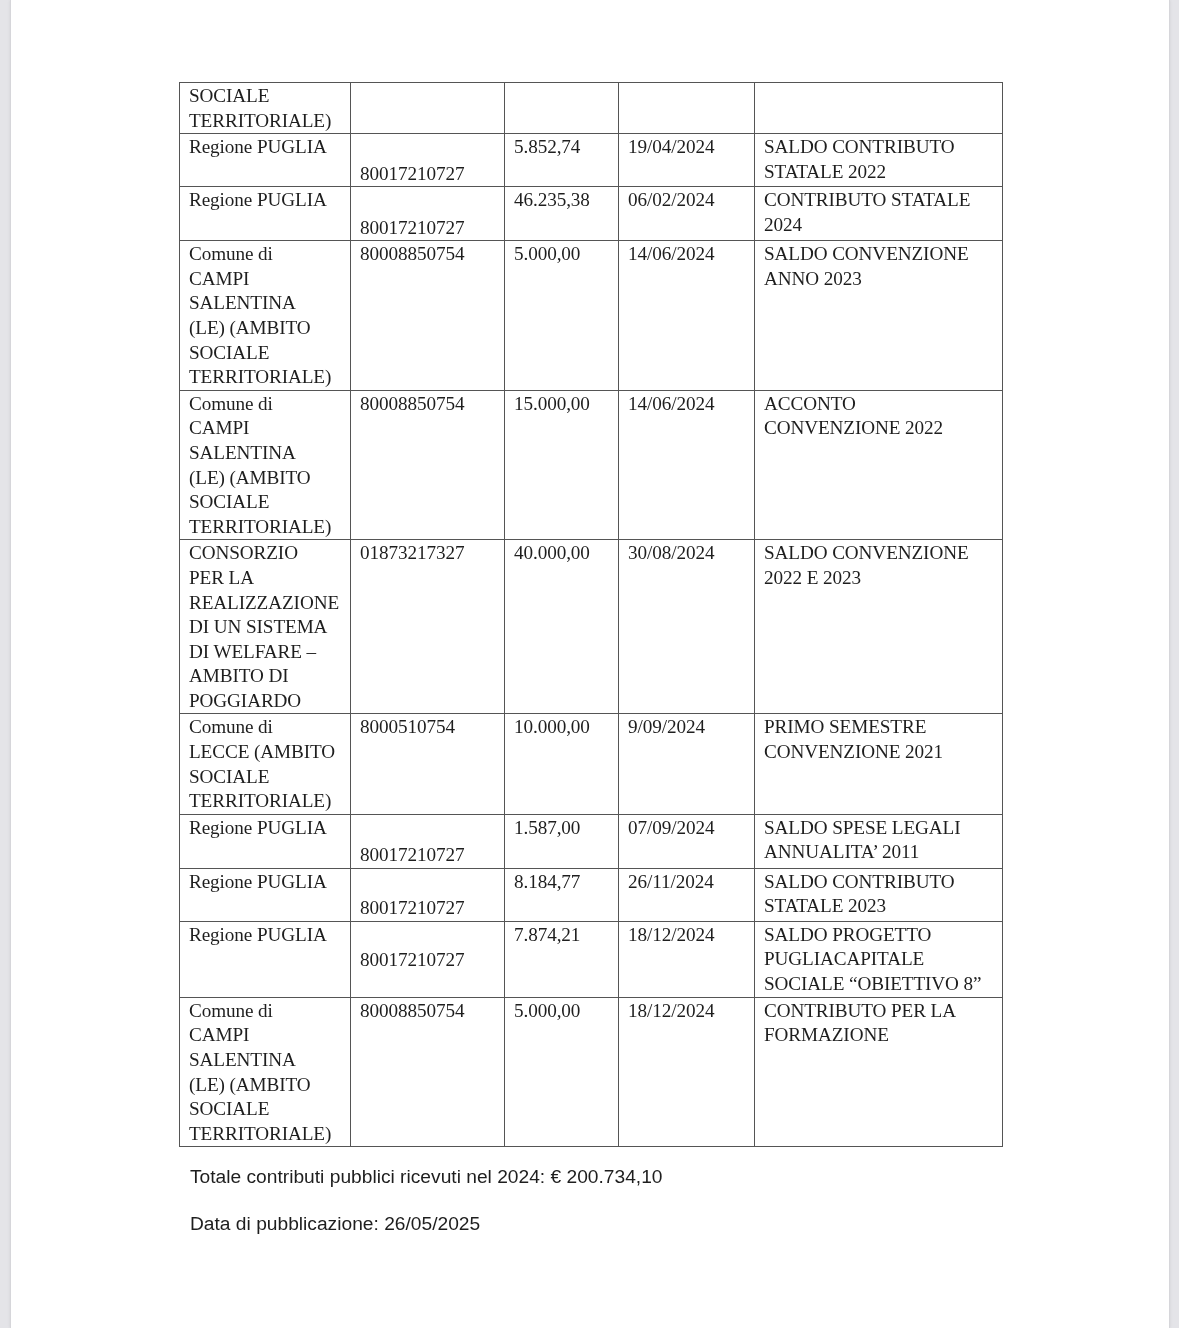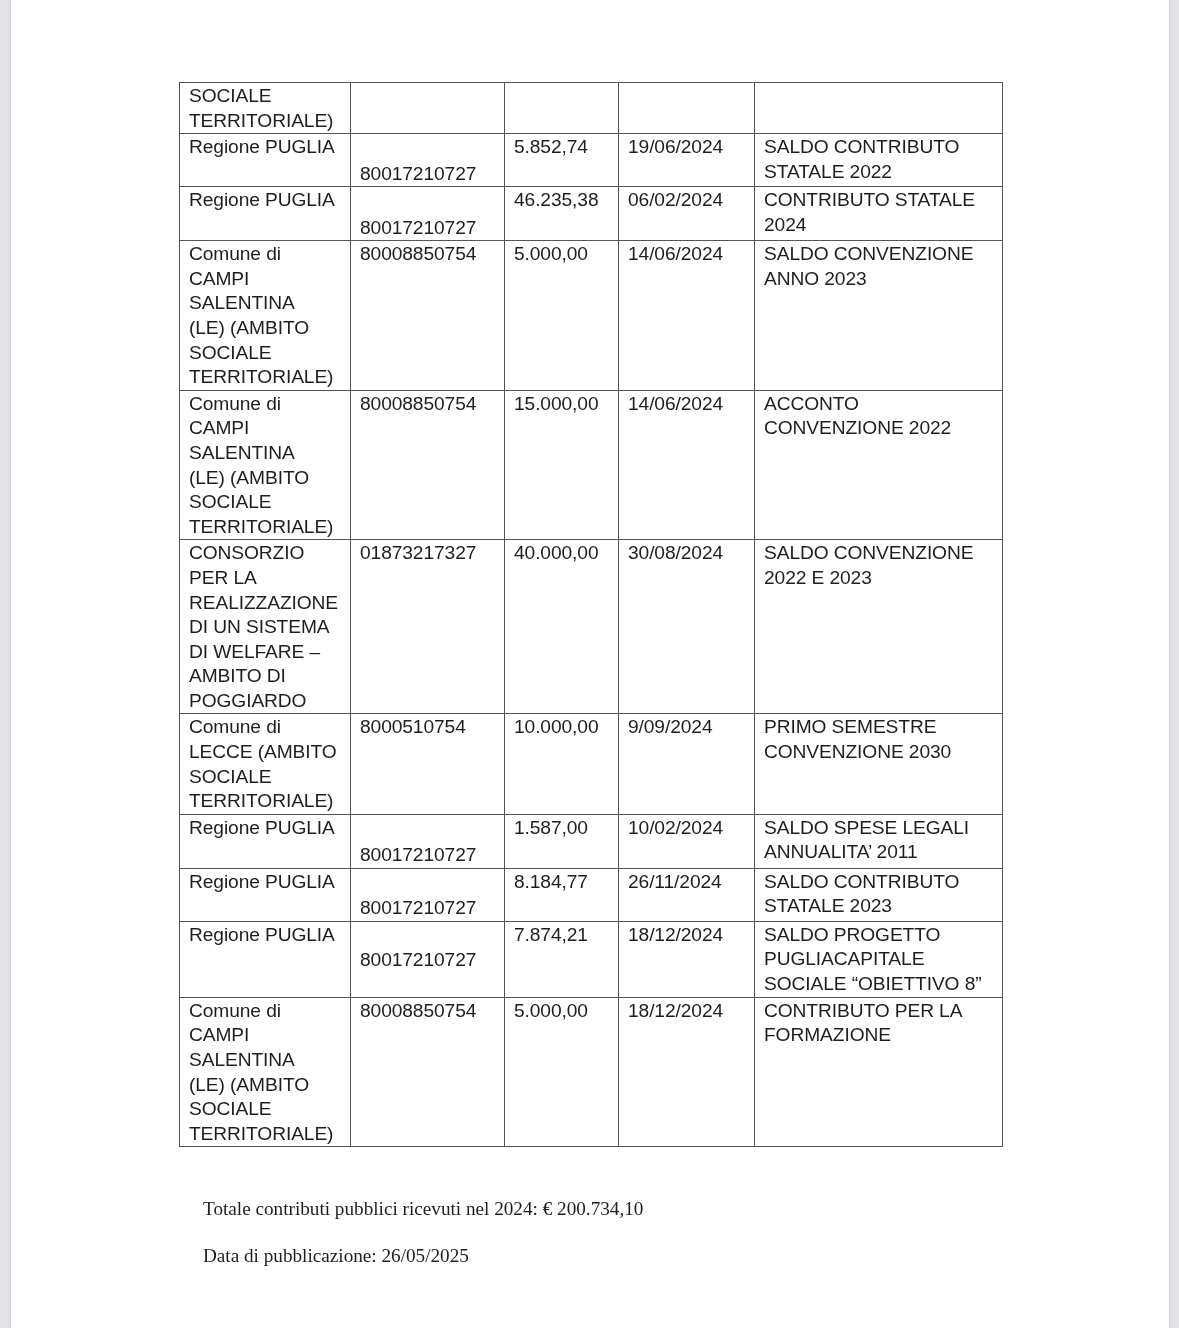--- a/index.html
+++ b/index.html
@@ -14,44 +14,44 @@
       background: #ffffff;
       border-left: 1px solid #d6d6da;
       border-right: 1px solid #d6d6da;
       box-shadow: 0 0 3px rgba(0,0,0,0.08);
     }
     table.contrib {
       position: absolute; left: 168px; top: 82px;
       border-collapse: collapse;
       table-layout: fixed;
       width: 823px;
-      font-family: Liberation Sans, sans-serif;
+      font-family: Liberation Serif, serif;
       font-size: 19.2px;
       line-height: 24.6px;
       color: #1e1e1e;
       letter-spacing: -0.1px;
     }
     table.contrib td {
       border: 1.4px solid #555;
       vertical-align: top;
       padding: 1px 9px 0 9px;
       word-wrap: break-word;
     }
     col.c1 { width: 171px; }
     col.c2 { width: 154px; }
     col.c3 { width: 114px; }
     col.c4 { width: 136px; }
     col.c5 { width: 248px; }
     td.cf-bottom { vertical-align: bottom !important; }
     td.cf-center { text-align: left; }
     .ml { white-space: pre-line; }
     .footer-line {
-      position: absolute; left: 192px;
-      font-family: Liberation Serif, serif;
-      font-size: 19.2px; color: #1e1e1e; margin-top: 32px;
+      position: absolute; left: 179px;
+      font-family: Liberation Sans, sans-serif;
+      font-size: 19.2px; color: #1e1e1e;
     }
   </style>
 </head>
 <body>
 
 <div class="page">
   <table class="contrib">
     <colgroup>
       <col class="c1">
         <col class="c2">
@@ -67,21 +67,21 @@
         <td></td>
         <td></td>
         <td></td>
         <td class="ml"></td>
       </tr>
 
       <tr style="height:53px">
         <td class="ml">Regione PUGLIA</td>
         <td class="cf-bottom">80017210727</td>
         <td>5.852,74</td>
-        <td>19/06/2024</td>
+        <td>19/04/2024</td>
         <td class="ml">SALDO CONTRIBUTO
 STATALE 2022</td>
       </tr>
 
       <tr style="height:54px">
         <td class="ml">Regione PUGLIA</td>
         <td class="cf-bottom">80017210727</td>
         <td>46.235,38</td>
         <td>06/02/2024</td>
         <td class="ml">CONTRIBUTO STATALE
@@ -133,28 +133,28 @@
 
       <tr style="height:99px">
         <td class="ml">Comune di
 LECCE (AMBITO
 SOCIALE
 TERRITORIALE)</td>
         <td class="cf-center">8000510754</td>
         <td>10.000,00</td>
         <td>9/09/2024</td>
         <td class="ml">PRIMO SEMESTRE
-CONVENZIONE 2030</td>
+CONVENZIONE 2021</td>
       </tr>
 
       <tr style="height:54px">
         <td class="ml">Regione PUGLIA</td>
         <td class="cf-bottom">80017210727</td>
         <td>1.587,00</td>
-        <td>10/02/2024</td>
+        <td>07/09/2024</td>
         <td class="ml">SALDO SPESE LEGALI
 ANNUALITA’ 2011</td>
       </tr>
 
       <tr style="height:53px">
         <td class="ml">Regione PUGLIA</td>
         <td class="cf-bottom">80017210727</td>
         <td>8.184,77</td>
         <td>26/11/2024</td>
         <td class="ml">SALDO CONTRIBUTO

